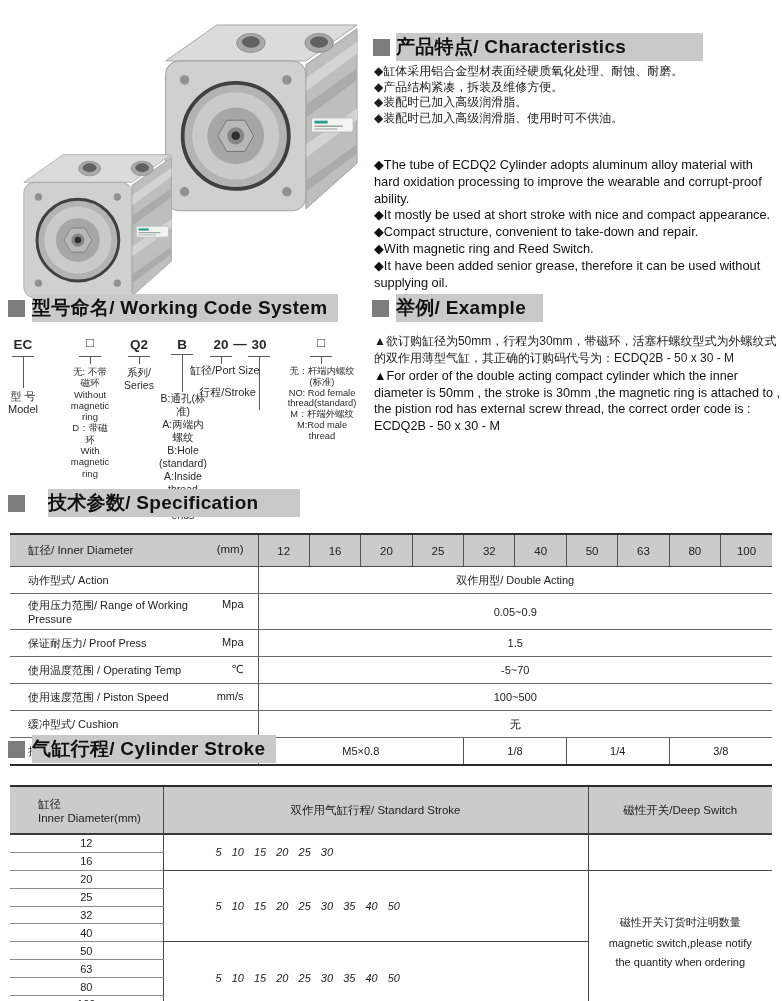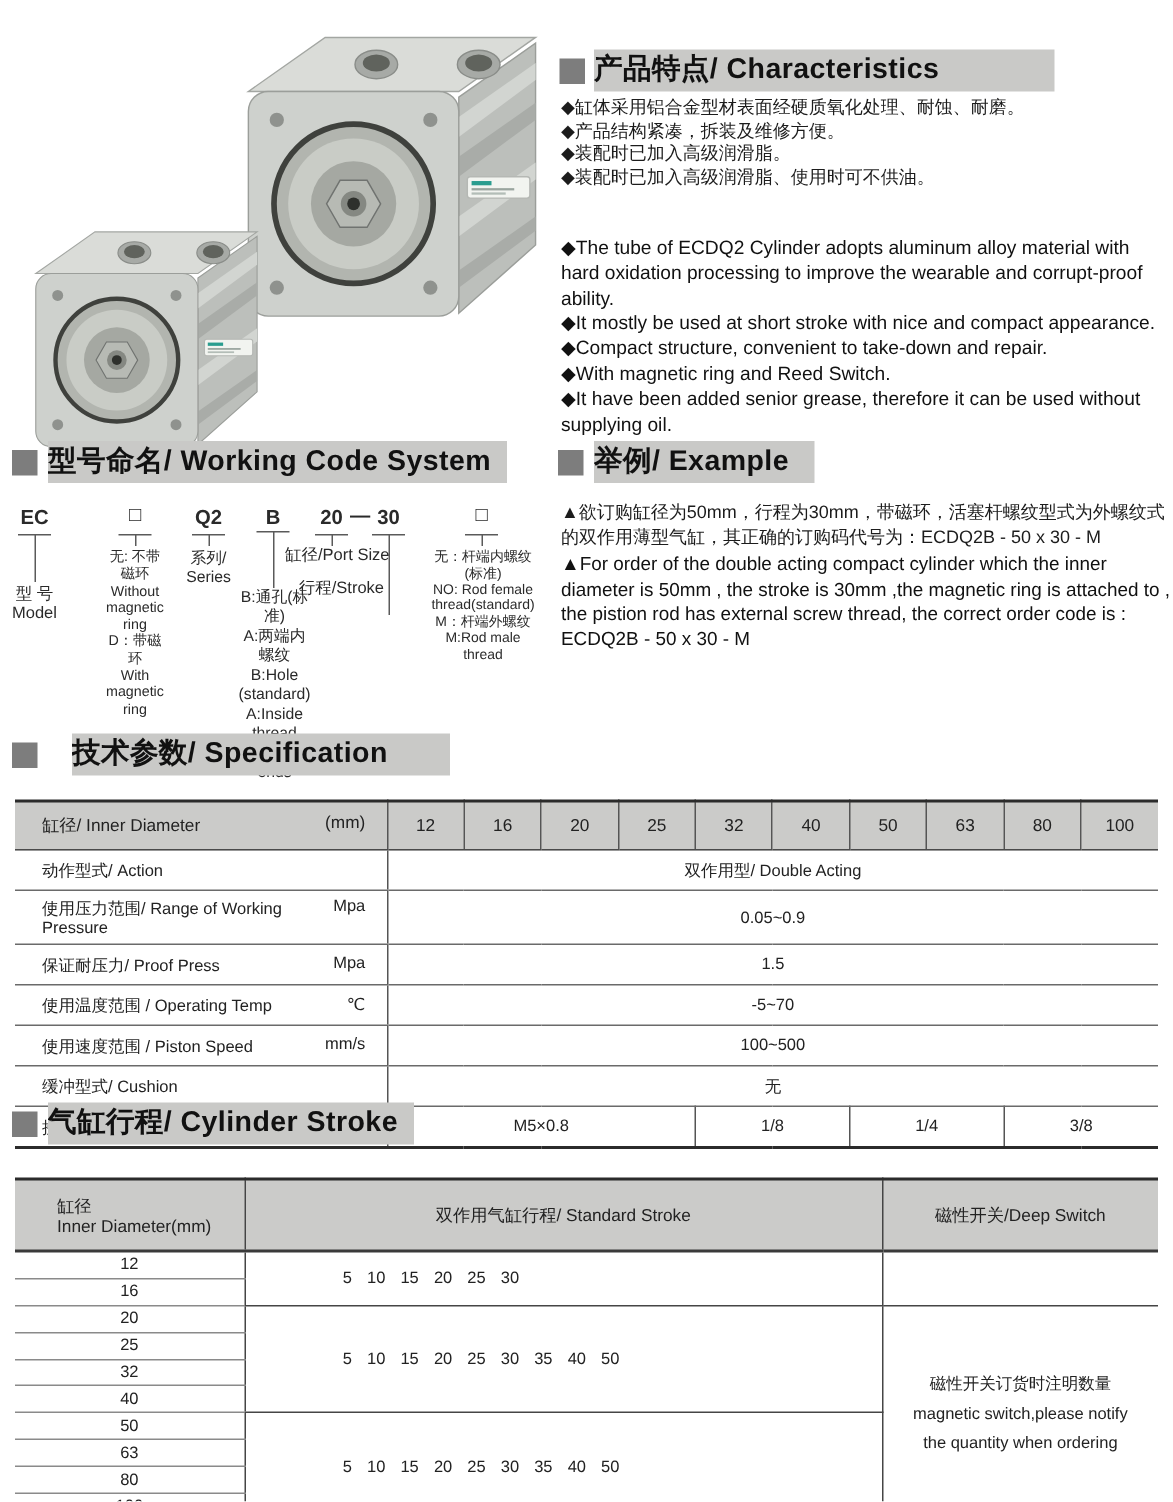--- a/index.html
+++ b/index.html
@@ -46,21 +46,21 @@
   
   table.stroke {
     position:absolute; left:10px; top:785px; width:762px; border-collapse:collapse; table-layout:fixed;
     font-size:11px; color:#222; border-top:2px solid #2b2b2b; border-bottom:2px solid #2b2b2b;
   }
   table.stroke th { background:#cbcbc9; height:44px; font-weight:normal; font-size:11.5px; border-bottom:2px solid #3a3a3a; }
   table.stroke th.h1 { text-align:left; padding-left:28px; }
   table.stroke td { padding:0; height:16.9px; }
   table.stroke .vline { border-left:1px solid #454545; }
   table.stroke td.dia { text-align:center; border-bottom:1px solid #8a8a8a; border-right:1px solid #454545; }
-  table.stroke td.strokecell { padding-left:65px; border-right:1px solid #454545; border-bottom:1px solid #454545; word-spacing:7px; }
+  table.stroke td.strokecell { padding-left:52px; border-right:1px solid #454545; border-bottom:1px solid #454545; word-spacing:7px;font-style:italic; }
   table.stroke td.strokecell.last { border-bottom:none; }
   table.stroke td.swempty { border-bottom:1px solid #454545; }
   table.stroke td.swnote { text-align:center; vertical-align:middle; }
   table.stroke td.swnote div { margin:7px 0; }
   
   .photo { position:absolute; }
 </style>
 </head>
 <body>
 

